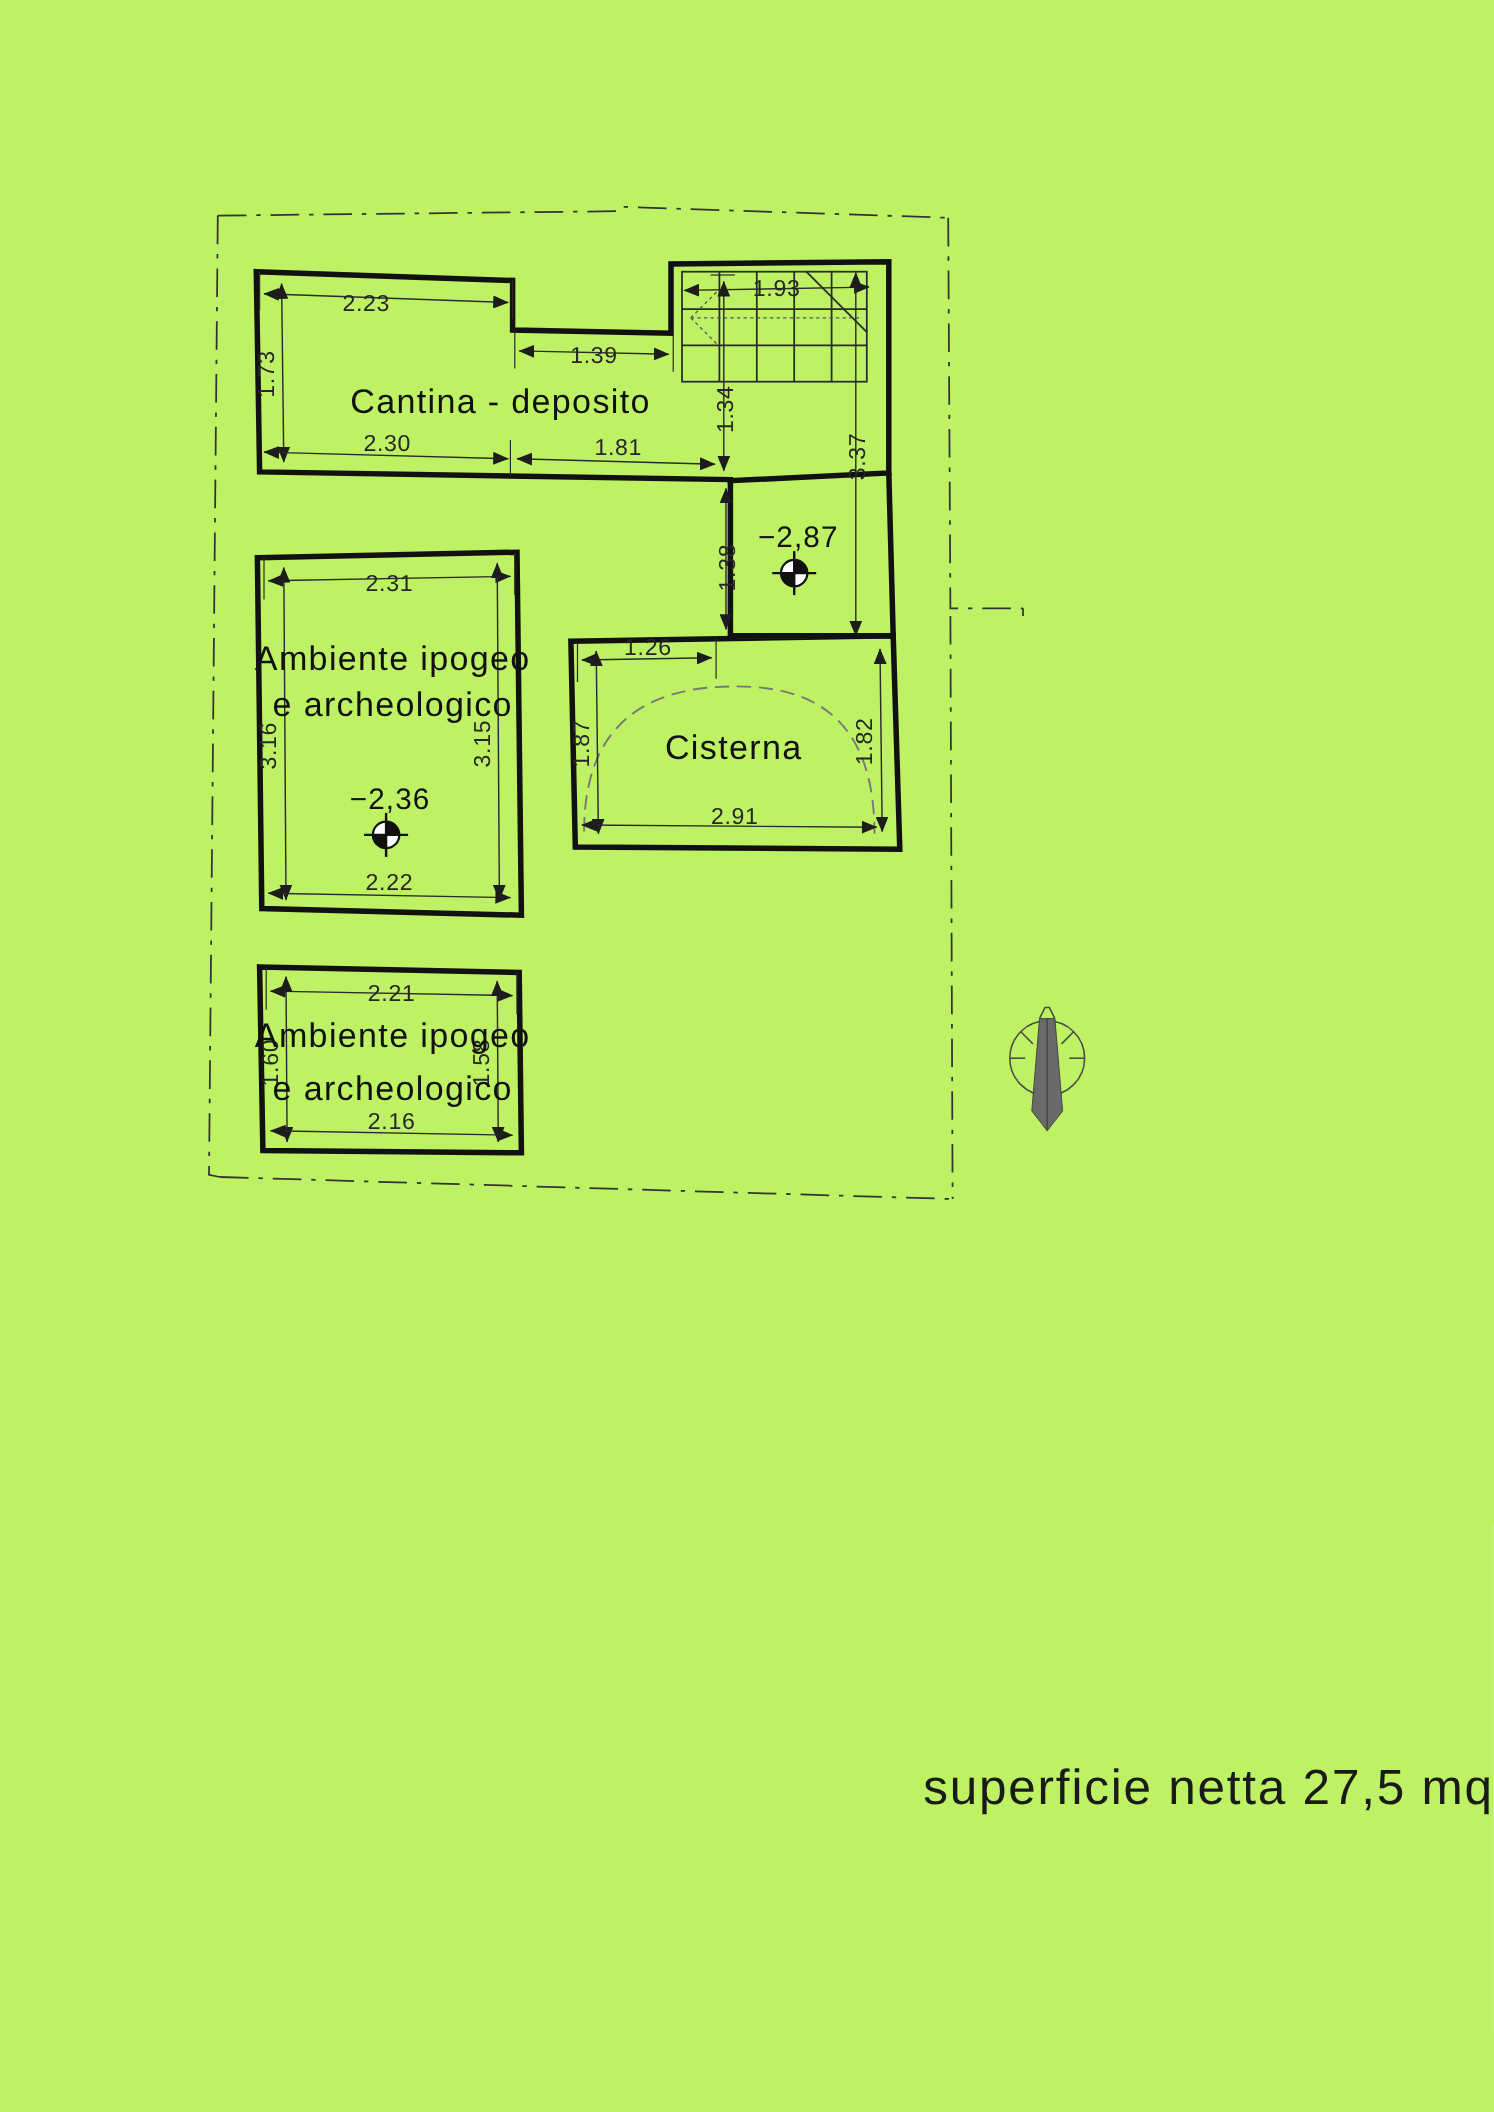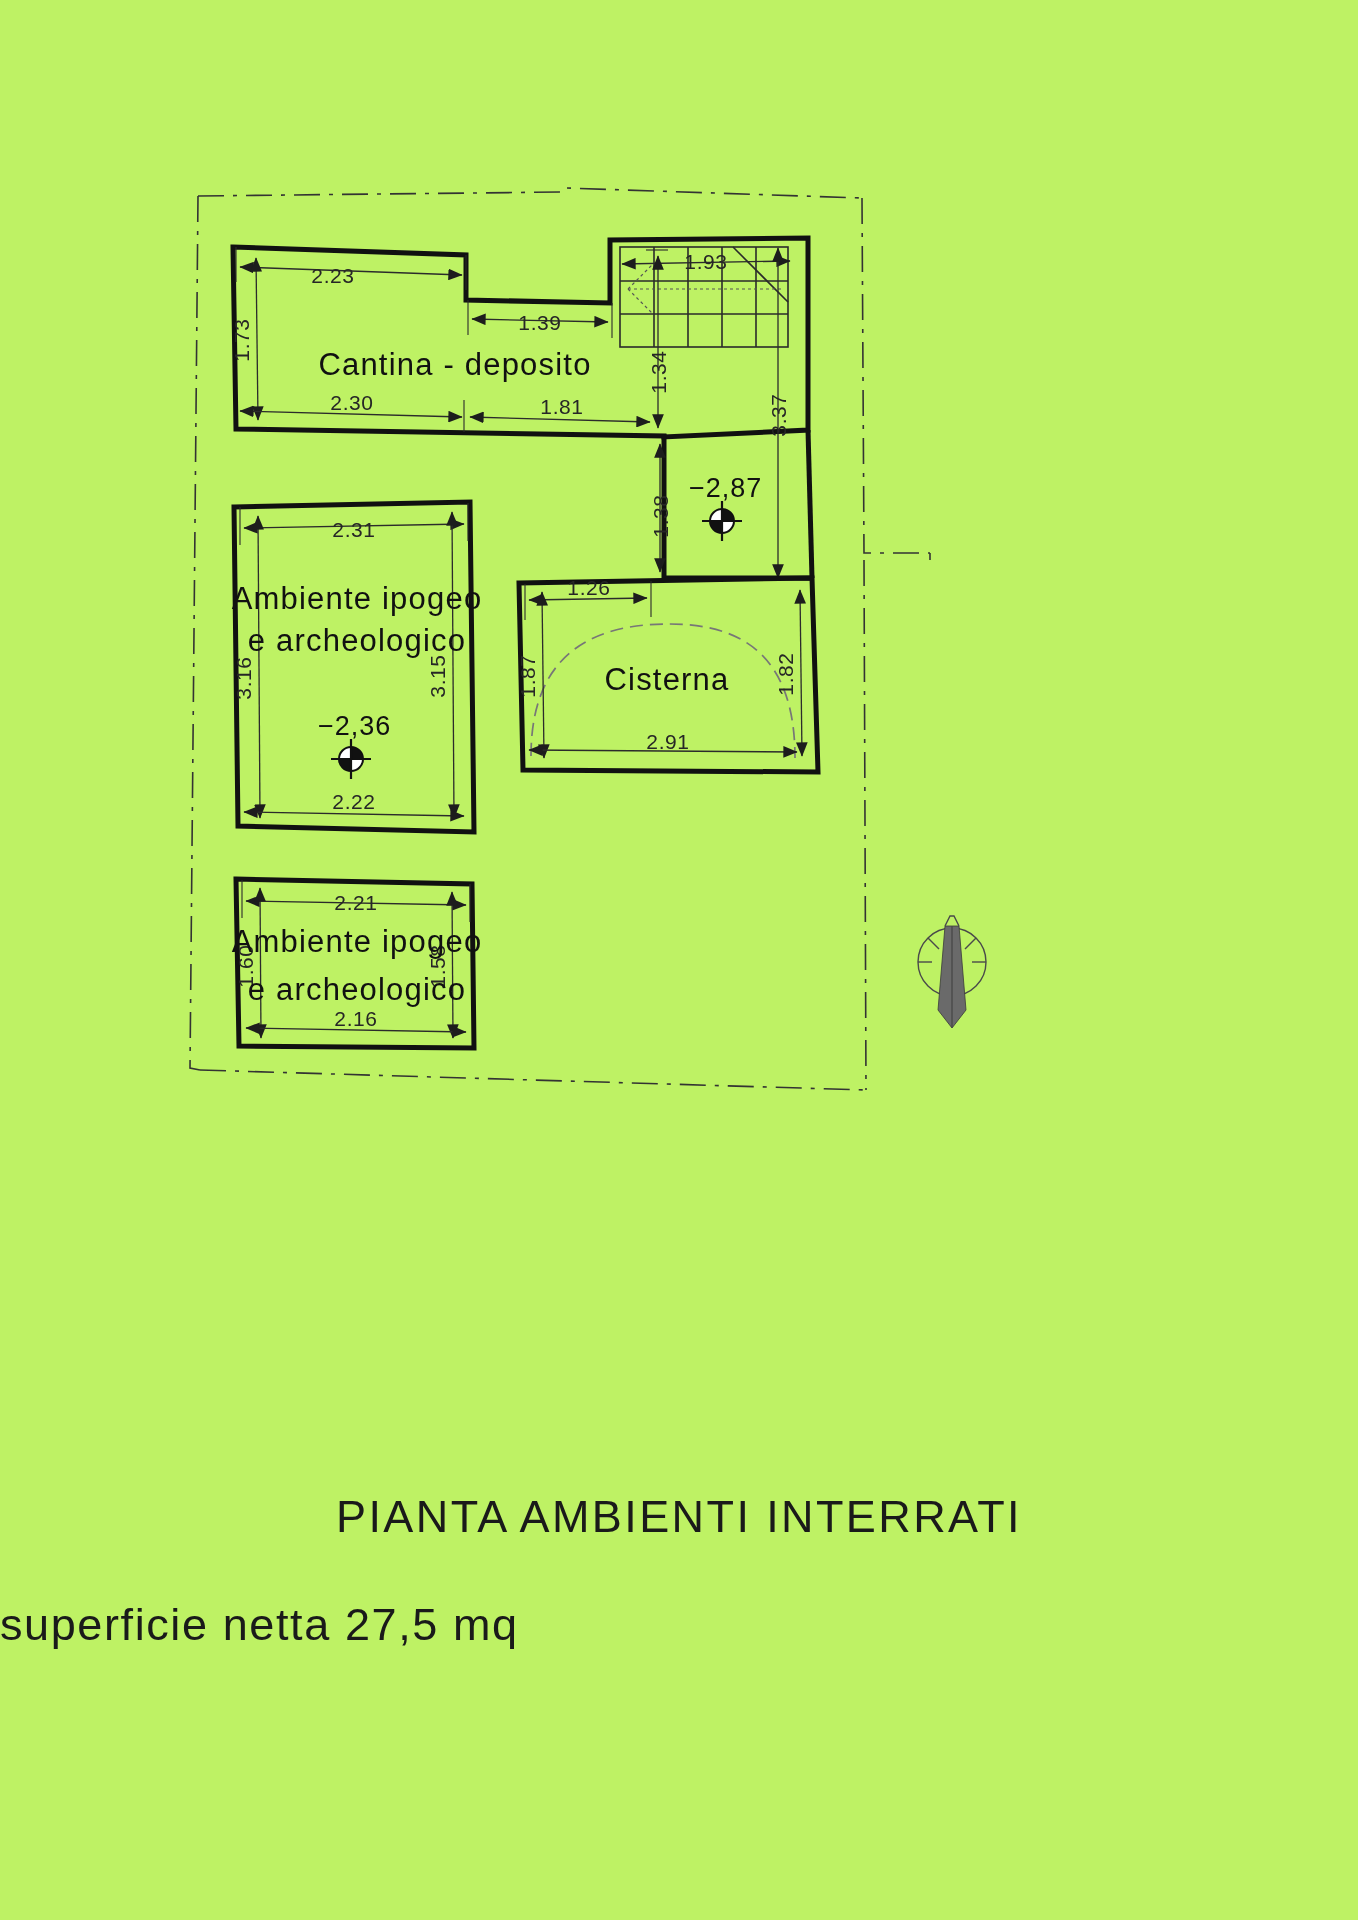--- a/index.html
+++ b/index.html
@@ -298,21 +298,18 @@
       <path class="compass" d="M 0,-36 L 0,66"></path>
       <path class="compass" d="M -7,-36 L -2,-46 L 2,-46 L 7,-36"></path>
       <line class="compass" x1="-34" y1="0" x2="-20" y2="0"></line>
       <line class="compass" x1="20" y1="0" x2="34" y2="0"></line>
       <path class="compass" d="M -24,-24 L -13,-13"></path>
       <path class="compass" d="M 24,-24 L 13,-13"></path>
     </g>
 
   </svg>
 
-  <div style="position:absolute; left:0; top:1492px; width:1358px; text-align:center;">
-    <div class="titletext" style="line-height:1.1;">PIANTA AMBIENTI INTERRATI</div>
-  </div>
-
-  <div style="position:absolute; left:0; top:1600px; width:1358px; text-align:left;">
+
+  <div style="position:absolute; left:0; top:1600px; width:1358px; text-align:right;">
     <div class="subtitletext" style="line-height:1.1;">superficie netta 27,5 mq</div>
   </div>
 
 </div>
 
 </body></html>

